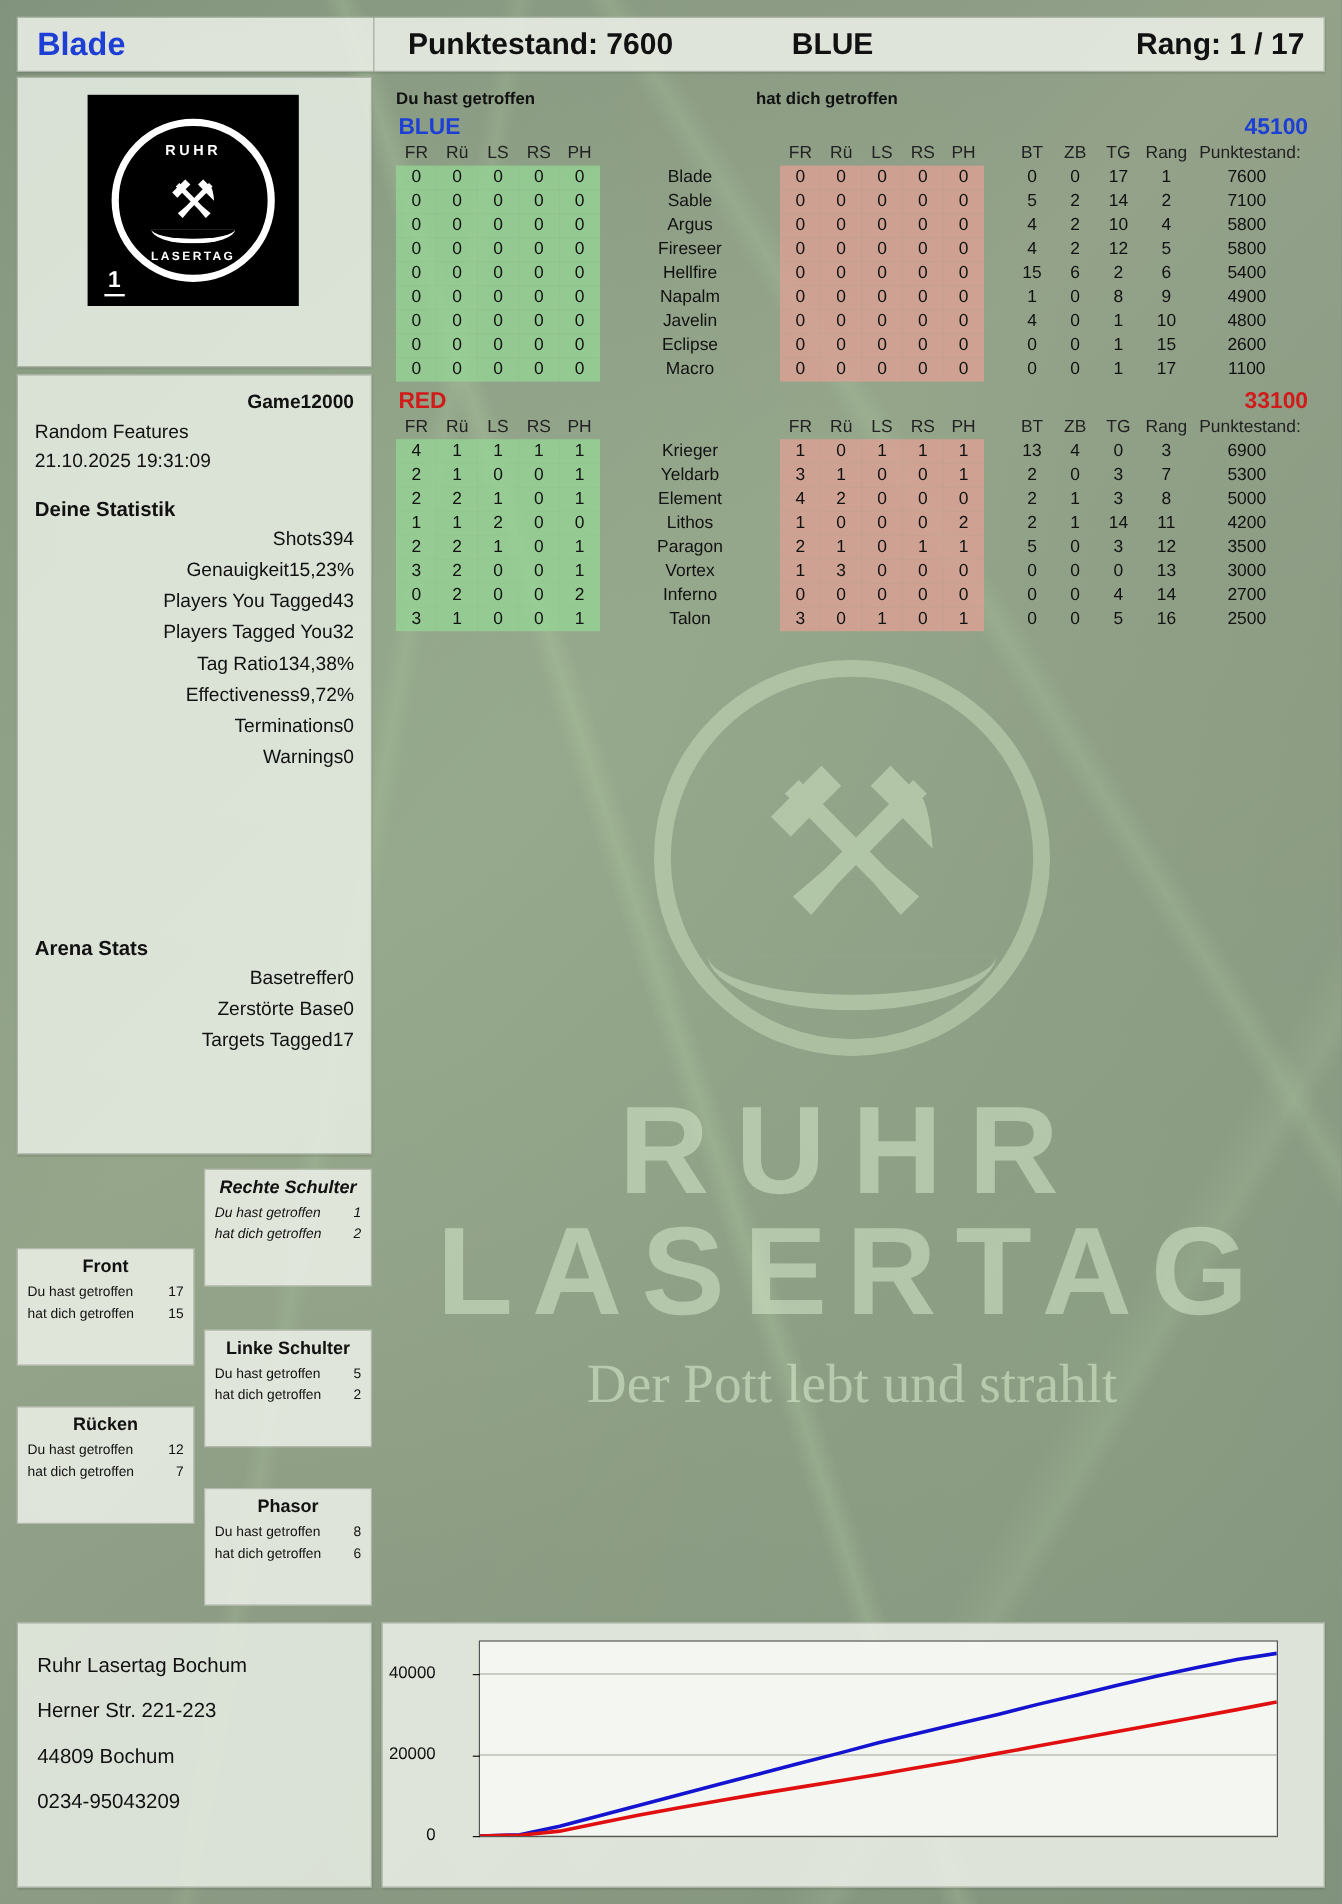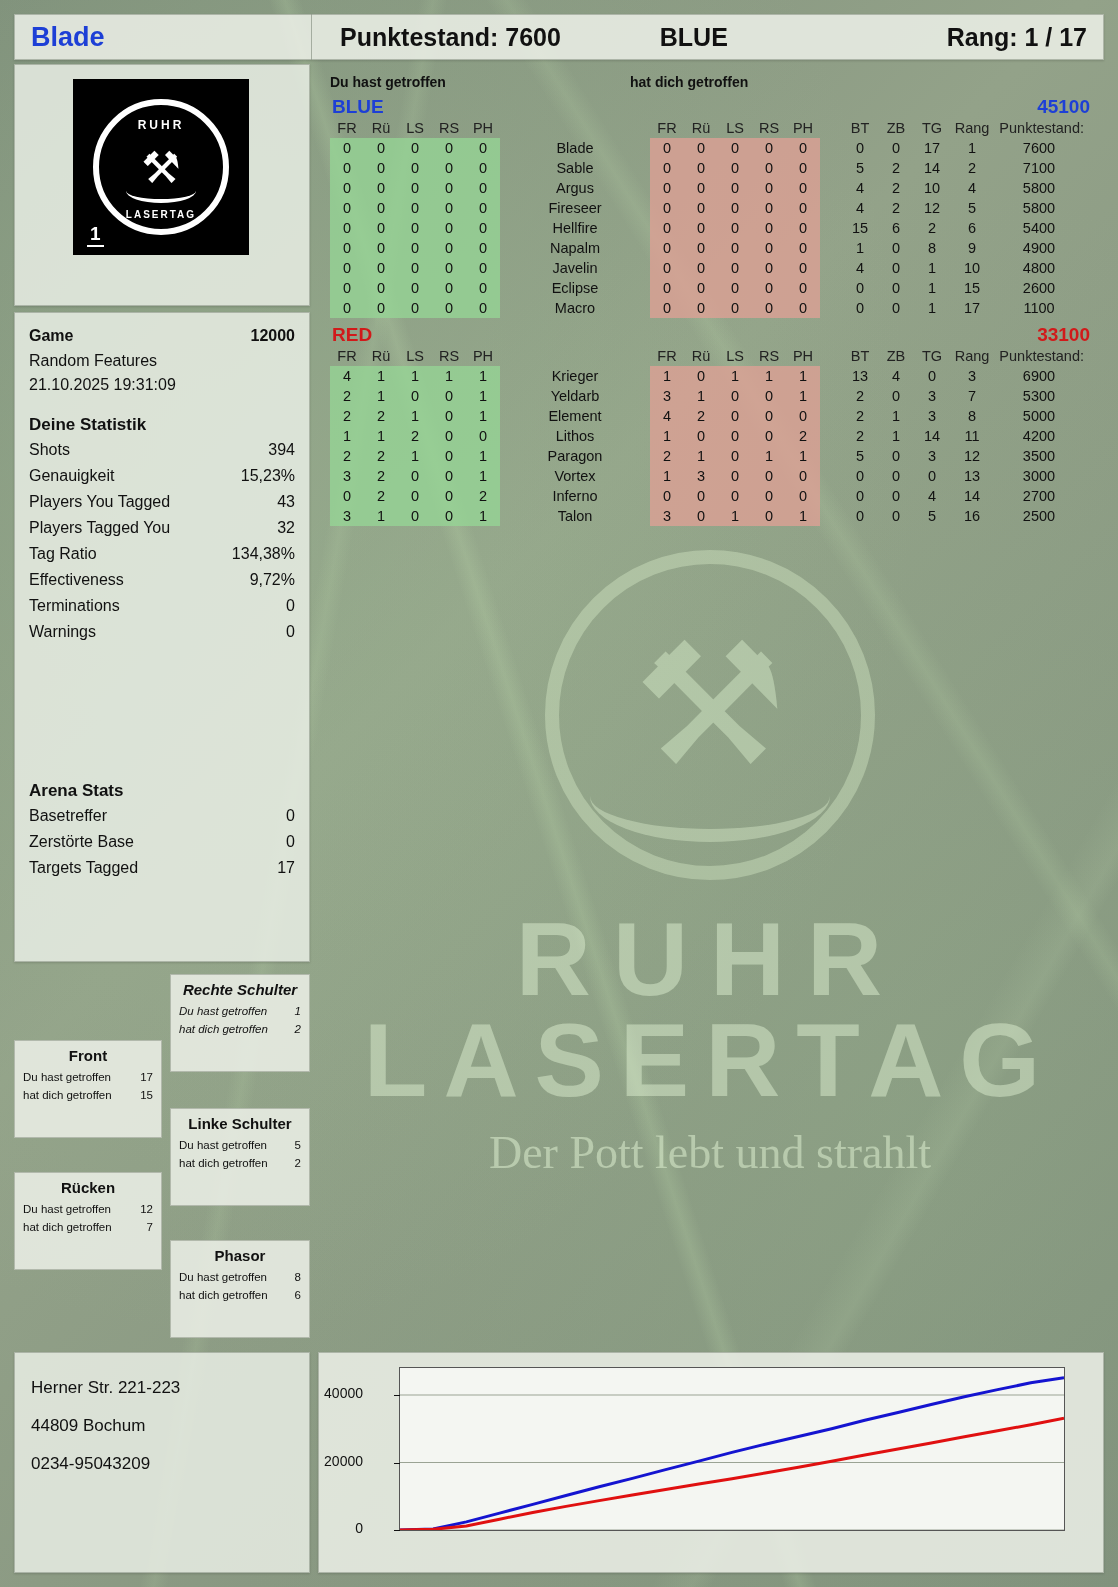--- a/index.html
+++ b/index.html
@@ -105,21 +105,21 @@
     color:#fff; font-size:10px; font-weight:bold; letter-spacing:2px; }
   .logo-wave { position:absolute; bottom:26px; left:50%; transform:translateX(-50%);
     width:70px; height:12px; border-bottom:4px solid #fff;
     border-radius:0 0 50% 50%/0 0 100% 100%; }
   .logo-num {
     position:absolute; left:14px; bottom:8px; color:#fff;
     font-size:19px; font-weight:bold; border-bottom:2px solid #fff; padding:0 3px;
   }
 
   #stats-panel { left:14px; top:312px; width:296px; height:650px; padding:10px 14px; }
-  .row { display:flex; justify-content:space-between; font-size:16px; color:#111; padding:4px 0;gap:26px; }
+  .row { display:flex; justify-content:flex-end; font-size:16px; color:#111; padding:4px 0; }
   .row.b { font-weight:bold; }
   .hdr { font-size:17px; font-weight:bold; color:#111; padding:6px 0 2px; }
   .plain { font-size:16px; color:#111; padding:3px 0; }
 
   
   .bp { position:absolute; background:rgba(236,240,232,0.86);
         border:1px solid rgba(140,150,135,0.55); padding:6px 8px; }
   .bp .t { font-size:15px; font-weight:bold; text-align:center; color:#111; margin-bottom:4px; }
   .bp .l { display:flex; justify-content:space-between; font-size:11.5px; color:#111; padding:3px 0; }
   #bp-front { left:14px; top:1040px; width:148px; height:98px; }
@@ -309,20 +309,21 @@
       <span>Du hast getroffen</span>
       <span>8</span>
     </div>
   <div class="l">
       <span>hat dich getroffen</span>
       <span>6</span>
     </div>
 </div>
 
 <div class="panel" id="address-panel">
+  <div>Ruhr Lasertag Bochum</div>
   <div>Herner Str. 221-223</div>
   <div>44809 Bochum</div>
   <div>0234-95043209</div>
 </div>
 
 <div id="main"></div>
 <div id="table-wrap">
   <div class="colhead">
     <div class="c1">Du hast getroffen</div>
     <div class="c2">hat dich getroffen</div>

